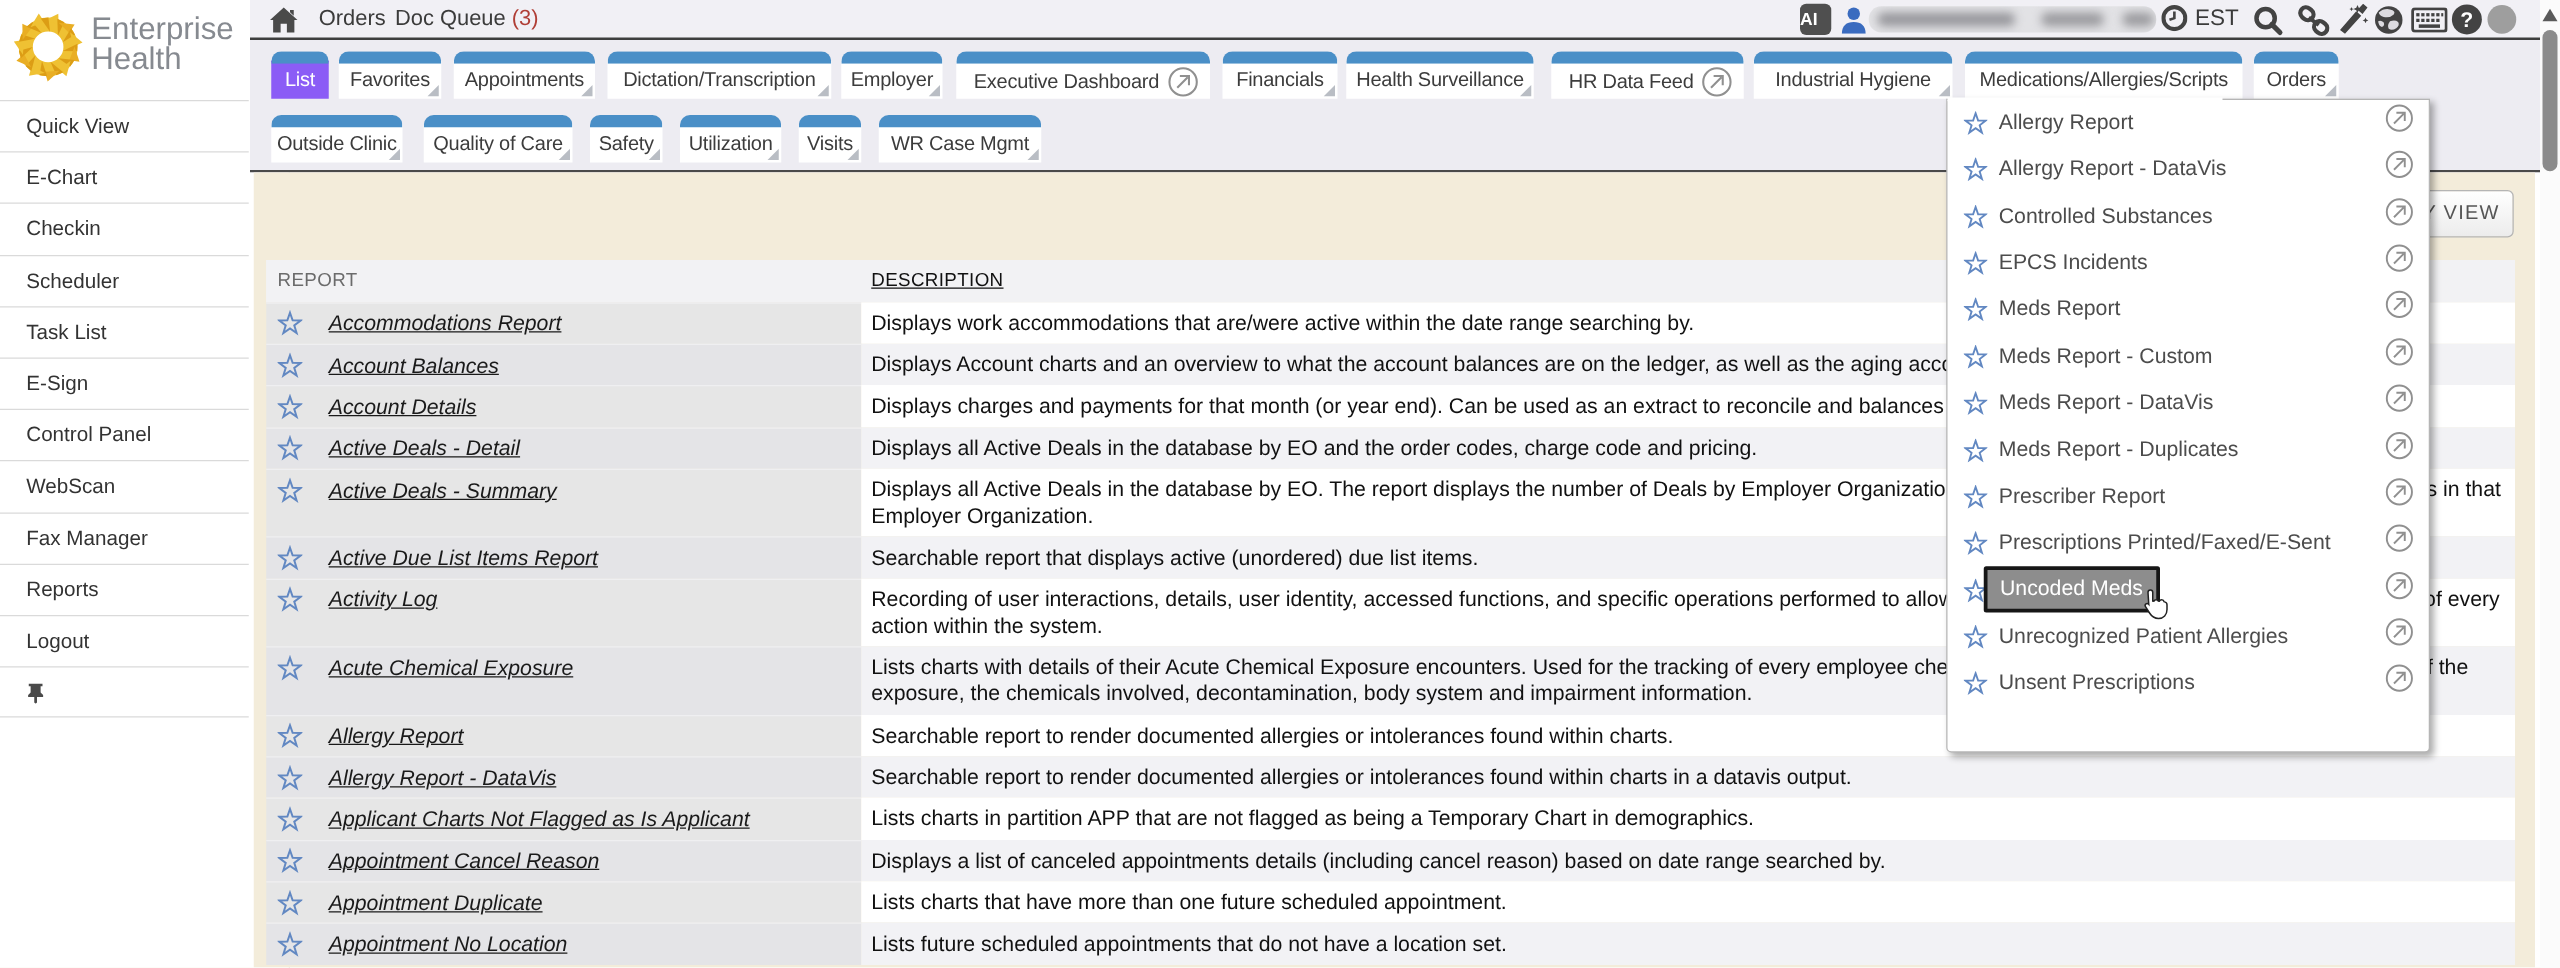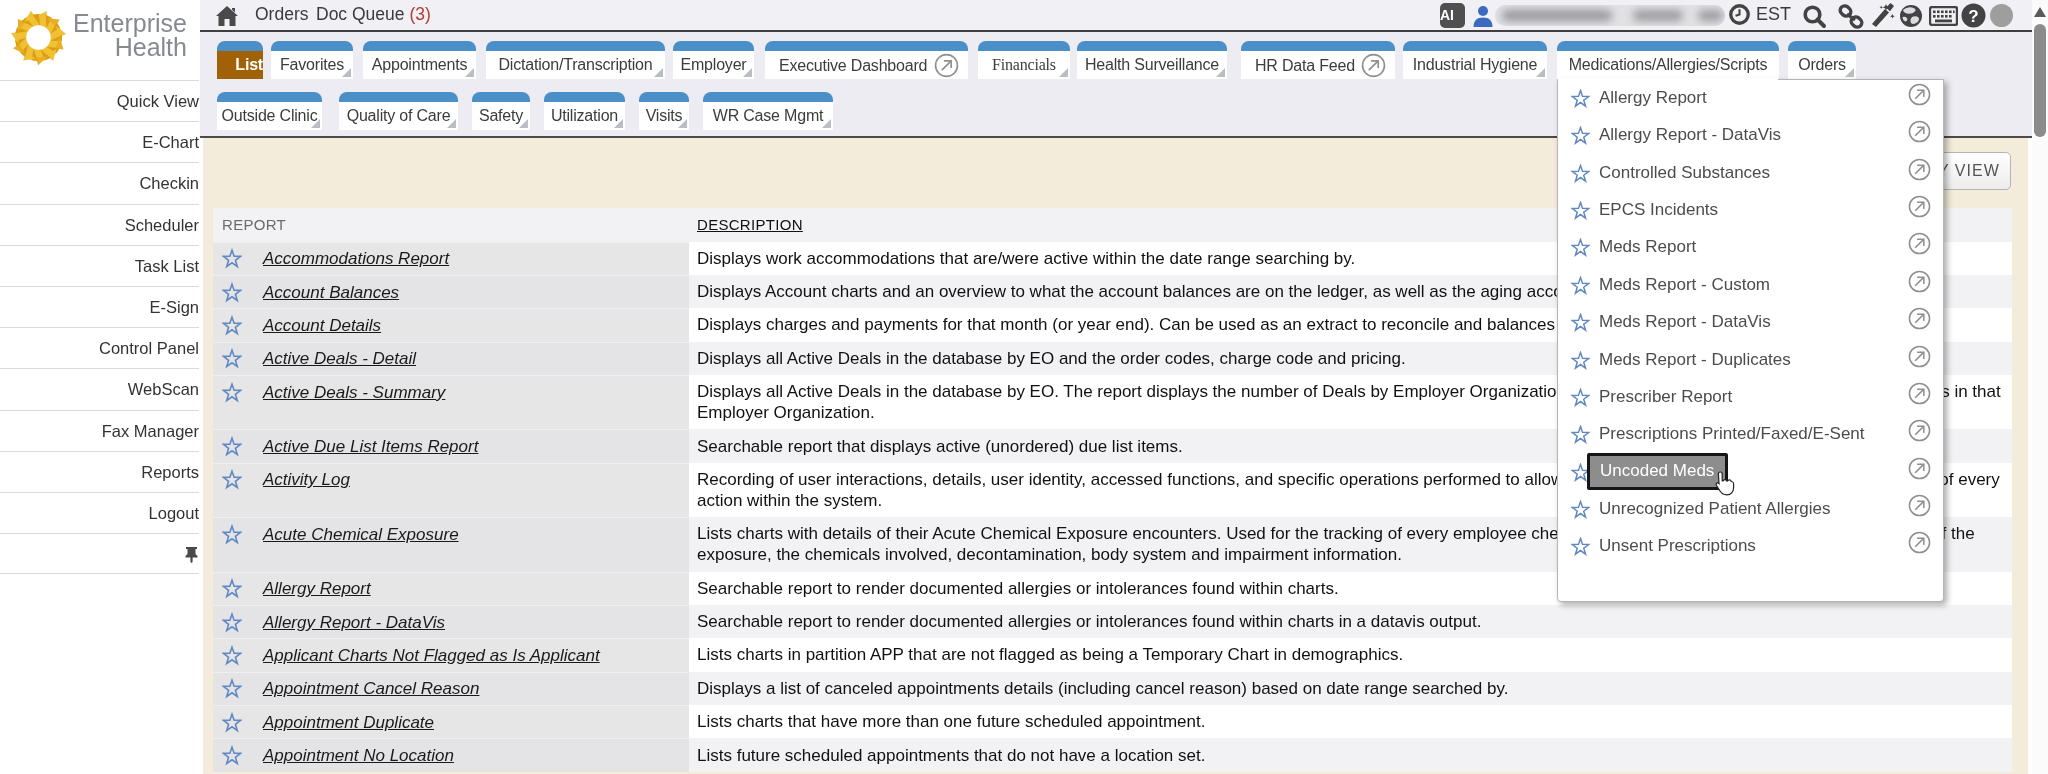--- a/index.html
+++ b/index.html
@@ -2,21 +2,21 @@
 <html><head>
 <meta charset="utf-8">
 <style>
 * { margin:0; padding:0; box-sizing:border-box; }
 html,body { width:2048px; height:774px; overflow:hidden; background:#fff;
   font-family:"Liberation Sans", sans-serif; position:relative; }
 #stage { position:absolute; left:0; top:0; width:2048px; height:774px; }
 
 
 #sidebar { position:absolute; left:0; top:0; width:232px; height:774px;
-  background:#fff; border-right:1px solid #9b9b9b;text-align:right; }
+  background:#fff; border-right:1px solid #9b9b9b; }
 #logo { position:absolute; left:0; top:0; width:199px; height:80px; }
 #logotext { position:absolute; left:73px; top:11px; font-size:25px; line-height:24px;
   color:#868a90; letter-spacing:0px; }
 #menu { position:absolute; left:0; top:80px; width:199px; }
 .mitem { height:41.2px; border-top:1px solid #dadada; line-height:40px;
   padding-left:21px; font-size:16.5px; color:#333; }
 .mitem:last-child { border-bottom:1px solid #dadada; }
 
 
 #topbar { position:absolute; left:200px; top:0; width:1832px; height:32px;
@@ -29,21 +29,21 @@
   background:#edecf2; border-bottom:2px solid #4a4a4a; }
 .tabrow { position:absolute; left:17px; white-space:nowrap; }
 .tab { display:inline-block; vertical-align:top; height:38px; background:#fff;
   border-top:10px solid #4a8fc7; border-radius:8px 8px 0 0;
   font-size:16px; letter-spacing:-0.2px; color:#3c3c3c; line-height:27px;
   position:relative; text-align:center; }
 .tab.icn { display:inline-flex; align-items:center; justify-content:space-between;
   padding:0 9px 0 14px; text-align:left; }
 .tab.dd:after { content:''; position:absolute; right:2px; bottom:2px;
   width:0; height:0; border-left:9px solid transparent; border-bottom:9px solid #b9bdc4; }
-.tab.active { background:#a16207; color:#fff; font-weight:bold;text-align:right; }
+.tab.active { background:#8b5cf6; color:#fff; font-weight:normal; }
 
 
 #content { position:absolute; left:200px; top:138px; width:1832px; height:636px;
   background:#fff; }
 #beige { position:absolute; left:3px; top:0; width:1825px; height:636px;
   background:#f3ecda; }
 #viewbtn { position:absolute; left:1650px; top:14px; width:161px; height:38px;
   border:1px solid #b5b5b5; border-radius:5px;
   background:linear-gradient(#ffffff,#ececec);
   font-size:16px; color:#555; text-align:center; line-height:36px; letter-spacing:1px; }
@@ -216,26 +216,26 @@
     <div class="ticon" style="left:1790px;top:4px;width:23px;height:23px;border-radius:50%;background:#9e9e9e;"></div>
   </div>
 
   <div id="tabstrip">
     <div class="tabrow" id="row1" style="top:9px;">
       <div class="tab active" style="width:46px;margin-right:8px;">List</div><div class="tab dd" style="width:82px;margin-right:10px;">Favorites</div><div class="tab dd" style="width:113px;margin-right:10px;">Appointments</div><div class="tab dd" style="width:179px;margin-right:8px;">Dictation/Transcription</div><div class="tab dd" style="width:81px;margin-right:11px;">Employer</div><div class="tab icn" style="width:203px;margin-right:10px;">
           <span>Executive Dashboard</span>
           <svg width="25" height="25" viewBox="0 0 24 24">
             <use href="#circarrow"></use>
           </svg>
-        </div><div class="tab dd" style="width:92px;margin-right:7px;font-family:Liberation Serif, serif;">Financials</div><div class="tab dd" style="width:150px;margin-right:14px;">Health Surveillance</div><div class="tab icn" style="width:154px;margin-right:8px;">
+        </div><div class="tab dd" style="width:92px;margin-right:7px;">Financials</div><div class="tab dd" style="width:150px;margin-right:14px;">Health Surveillance</div><div class="tab icn" style="width:154px;margin-right:8px;">
           <span>HR Data Feed</span>
           <svg width="25" height="25" viewBox="0 0 24 24">
             <use href="#circarrow"></use>
           </svg>
-        </div><div class="tab dd" style="width:144px;margin-right:10px;">Industrial Hygiene</div><div class="tab" style="width:222px;margin-right:9px;">Medications/Allergies/Scripts</div><div class="tab dd" style="width:68px;">Orders</div>
+        </div><div class="tab dd" style="width:159px;margin-right:10px;">Industrial Hygiene</div><div class="tab" style="width:222px;margin-right:9px;">Medications/Allergies/Scripts</div><div class="tab dd" style="width:68px;">Orders</div>
     </div>
     <div class="tabrow" id="row2" style="top:60px;">
       <div class="tab dd" style="width:105px;margin-right:17px;">Outside Clinic</div><div class="tab dd" style="width:119px;margin-right:14px;">Quality of Care</div><div class="tab dd" style="width:58px;margin-right:14px;">Safety</div><div class="tab dd" style="width:81px;margin-right:14px;">Utilization</div><div class="tab dd" style="width:50px;margin-right:14px;">Visits</div><div class="tab dd" style="width:130px;">WR Case Mgmt</div>
     </div>
   </div>
 
   <div id="content">
     <div id="beige"></div>
     <div id="viewbtn">SUMMARY VIEW</div>
     <div id="rtable">

